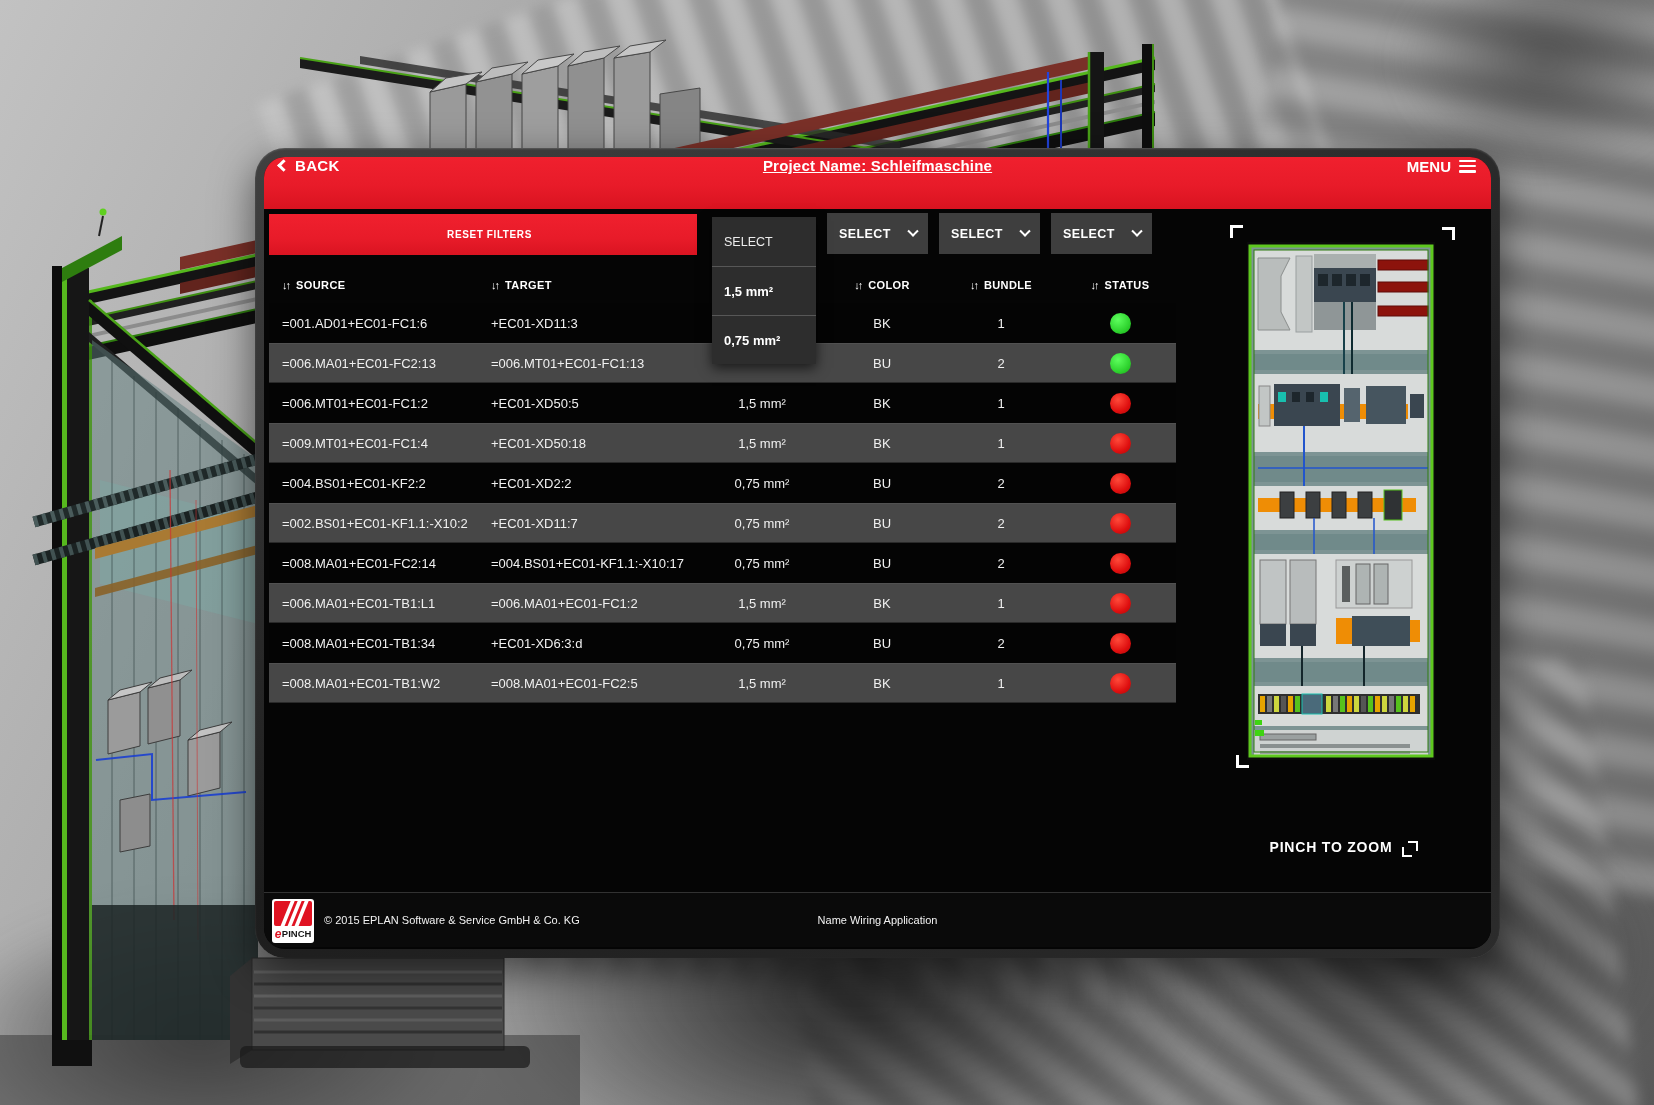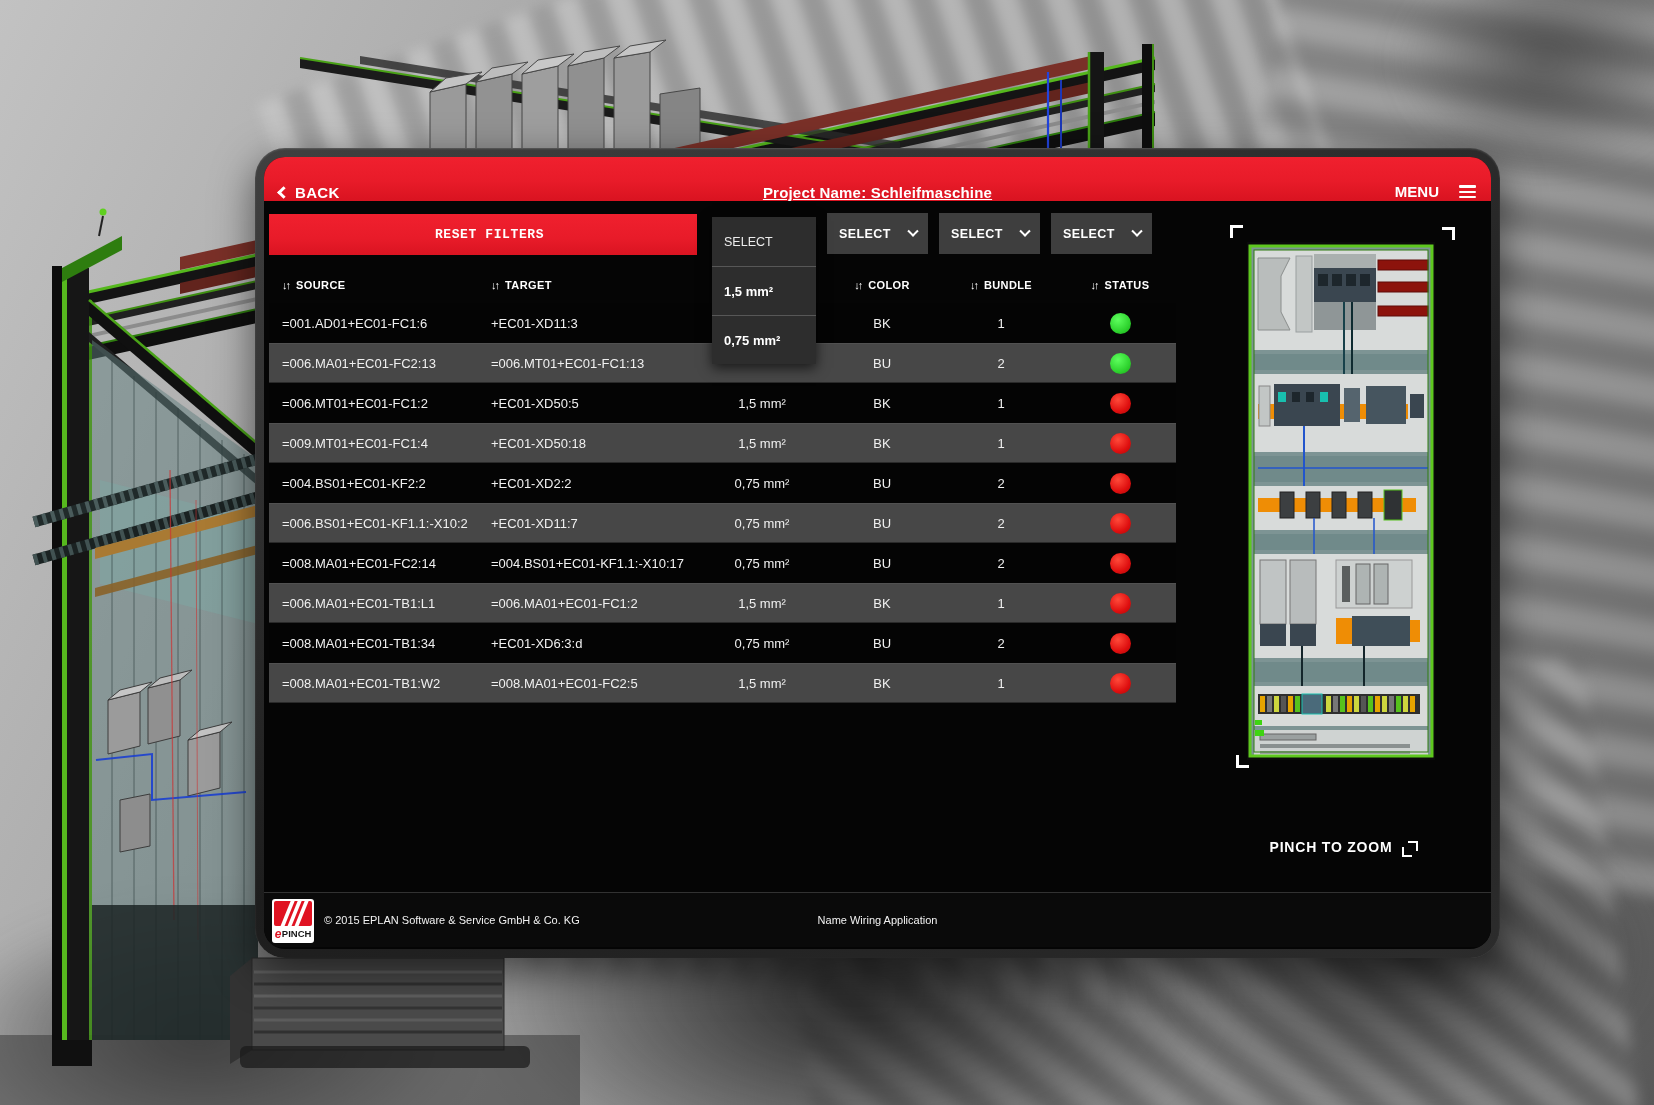--- a/index.html
+++ b/index.html
@@ -34,32 +34,32 @@
 
   .cabinet{position:absolute;left:0;top:0;z-index:1;}
 
   
   .tablet{position:absolute;left:255px;top:148px;width:1245px;height:810px;z-index:2;
     border-radius:30px;background:linear-gradient(160deg,#404040,#1d1d1d 60%,#2c2c2c);
     box-shadow:0 14px 42px rgba(0,0,0,.55), inset 0 1px 2px rgba(255,255,255,.16);}
   .inner{position:absolute;inset:9px;border-radius:21px;background:#050505;overflow:hidden;}
 
   
-  .appbar{position:absolute;left:0;top:0;right:0;height:44px;display:flex;align-items:flex-end;
+  .appbar{position:absolute;left:0;top:0;right:0;height:52px;display:flex;align-items:flex-start;
     background:linear-gradient(#f0202e,var(--accent) 55%,#d91320);padding:0 15px;color:#fff;}
   .backbtn{display:flex;align-items:center;gap:7px;font-size:15px;font-weight:bold;letter-spacing:.3px;cursor:pointer;}
   .chev-left{width:9px;height:9px;border-left:3px solid #fff;border-bottom:3px solid #fff;transform:rotate(45deg);}
   .apptitle{position:absolute;left:50%;transform:translateX(-50%);font-size:15px;font-weight:bold;letter-spacing:.2px;text-decoration:underline;}
-  .menubtn{margin-left:auto;display:flex;align-items:center;gap:20px;font-size:15px;font-weight:bold;cursor:pointer;}
+  .menubtn{margin-left:auto;display:flex;align-items:center;gap:8px;font-size:15px;font-weight:bold;cursor:pointer;}
   .burger i{display:block;width:17px;height:2.6px;background:#fff;margin:2.6px 0;border-radius:1px;}
 
   
   .reset{position:absolute;left:5px;top:57px;width:428px;height:41px;border:0;cursor:pointer;
     background:linear-gradient(#f0202e,var(--accent) 60%,#da1421);color:#fff;font-weight:bold;
-    font-size:13px;letter-spacing:.6px;font-family:Liberation Mono, monospace;padding-left:13px;}
+    font-size:10px;letter-spacing:.6px;font-family:Liberation Sans, sans-serif;padding-left:13px;}
   .select{position:absolute;top:56px;height:41px;width:101px;background:var(--select-bg);border:0;cursor:pointer;
     color:#fff;font-weight:bold;font-size:12.5px;letter-spacing:.4px;font-family:inherit;
     display:flex;align-items:center;justify-content:space-between;padding:0 11px 0 12px;}
   .select.s2{left:563px;} .select.s3{left:675px;} .select.s4{left:787px;}
   .chev-down{width:8px;height:8px;border-right:2.6px solid #fff;border-bottom:2.6px solid #fff;
     transform:rotate(45deg) translate(-2px,-2px);}
 
   
   .dropdown{position:absolute;left:448px;top:60px;width:104px;z-index:20;background:#2d2d2d;
     box-shadow:0 4px 12px rgba(0,0,0,.65);}
@@ -349,21 +349,21 @@
           <span class="cell c-source">=004.BS01+EC01-KF2:2</span>
           <span class="cell c-target">+EC01-XD2:2</span>
           <span class="cell c-cross center">0,75 mm²</span>
           <span class="cell c-color center">BU</span>
           <span class="cell c-bundle center">2</span>
           <span class="cell c-status">
             <i class="dot err"></i>
           </span>
         </div>
             <div class="trow alt">
-          <span class="cell c-source">=006.BS01+EC01-KF1.1:-X10:2</span>
+          <span class="cell c-source">=002.BS01+EC01-KF1.1:-X10:2</span>
           <span class="cell c-target">+EC01-XD11:7</span>
           <span class="cell c-cross center">0,75 mm²</span>
           <span class="cell c-color center">BU</span>
           <span class="cell c-bundle center">2</span>
           <span class="cell c-status">
             <i class="dot err"></i>
           </span>
         </div>
             <div class="trow">
           <span class="cell c-source">=008.MA01+EC01-FC2:14</span>

